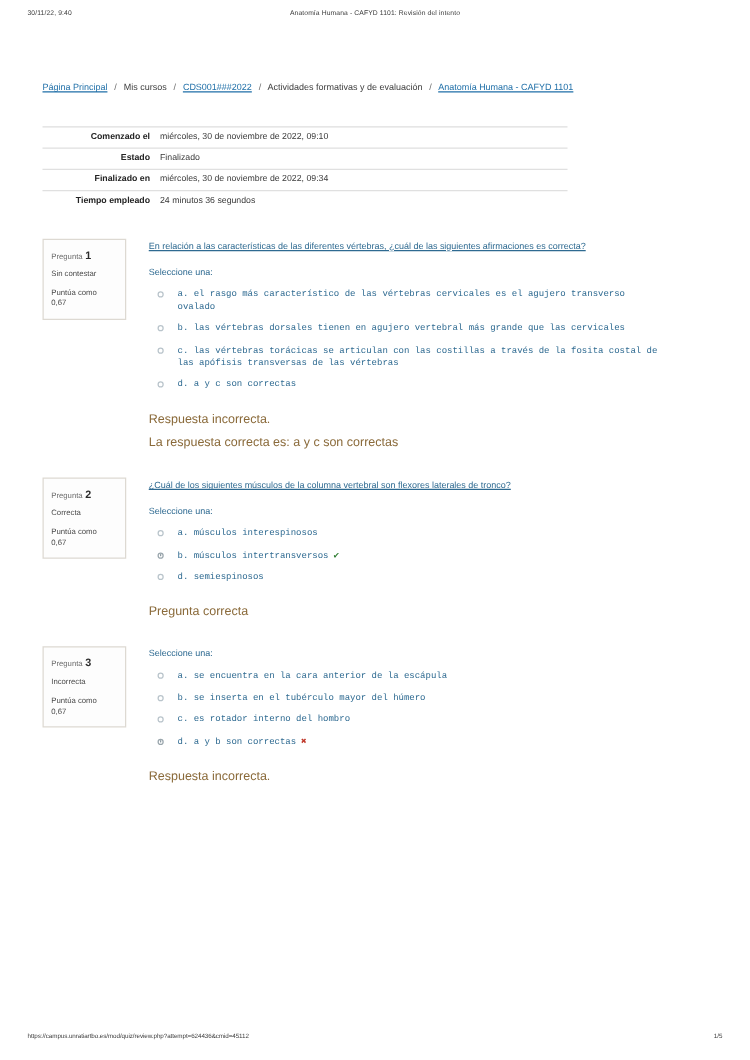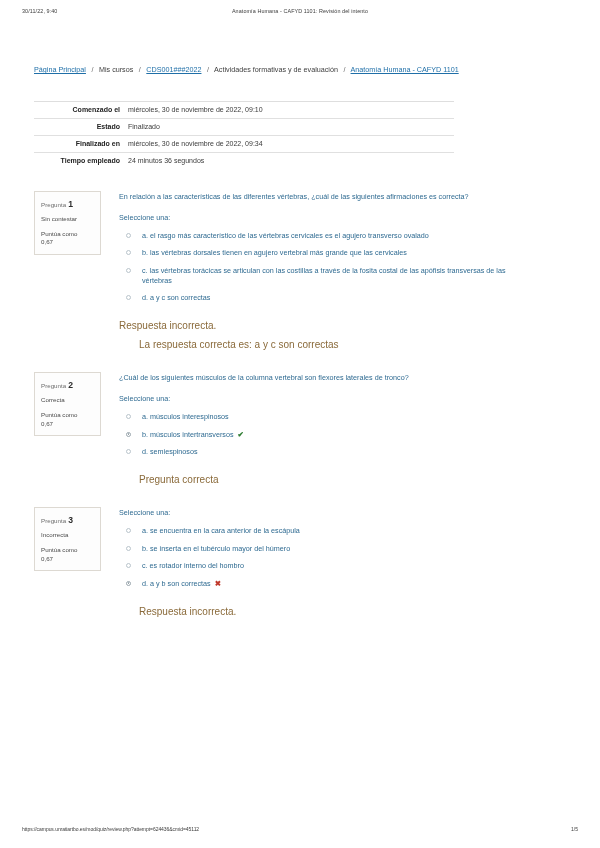--- a/index.html
+++ b/index.html
@@ -175,31 +175,33 @@
   .q-body {
     flex: 1 1 auto;
     padding-left: 18px;
     padding-top: 1px;
   }
   .q-text {
     font-size: 7.2px;
     color: #2e6a91;
     line-height: 10px;
     margin-bottom: 11px;
+    text-decoration: underline;
   }
   .q-prompt {
     font-size: 7.2px;
     color: #2e6a91;
     line-height: 10px;
     margin-bottom: 8px;
   }
   .answers {
     margin: 0;
     padding: 0;
     list-style: none;
+    font-family: Liberation Mono, monospace;
   }
   .answer {
     display: flex;
     align-items: flex-start;
     margin-bottom: 7.5px;
     font-size: 7.2px;
     color: #2e6a91;
     line-height: 10px;
   }
   .radio {
@@ -242,21 +244,21 @@
   .feedback {
     margin-top: 18px;
     font-size: 10px;
     line-height: 10px;
     color: #8a6a3a;
   }
   .feedback .fb-line {
     margin-bottom: 9px;
     color: #8a6a3a;
   }
-  .feedback .fb-line:last-child { margin-bottom: 0; margin-left: 20px; }
+  .feedback .fb-line:last-child { margin-bottom: 0; }
 </style>
 </head>
 <body>
 
 <div class="print-header">
   <span class="ph-date">30/11/22, 9:40</span>
   <span class="ph-title">Anatomía Humana - CAFYD 1101: Revisión del intento</span>
 </div>
 
 <div class="page">

